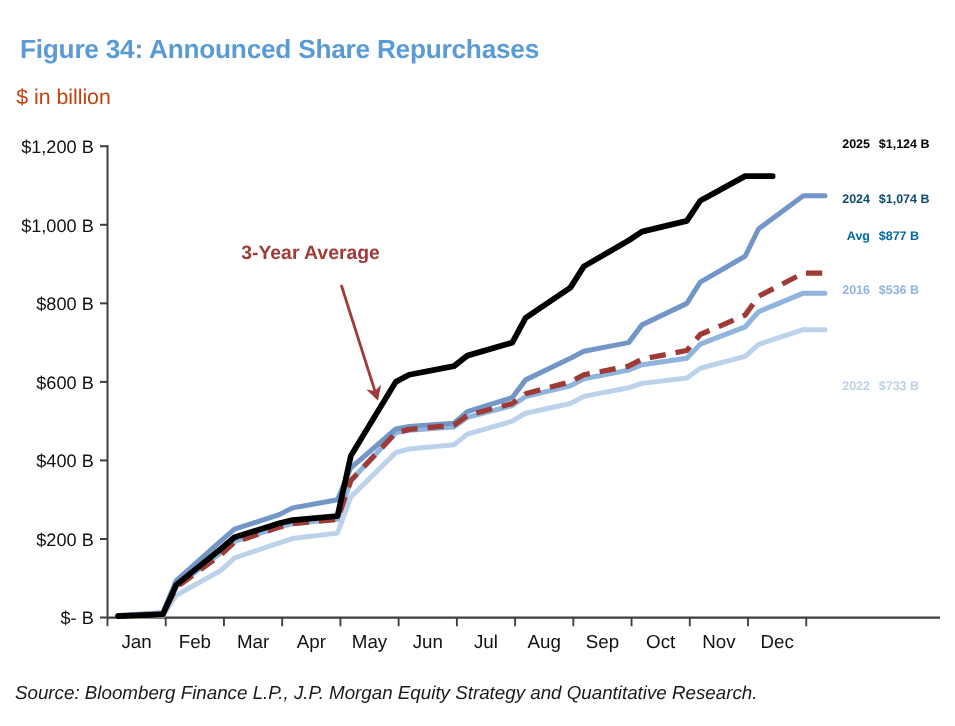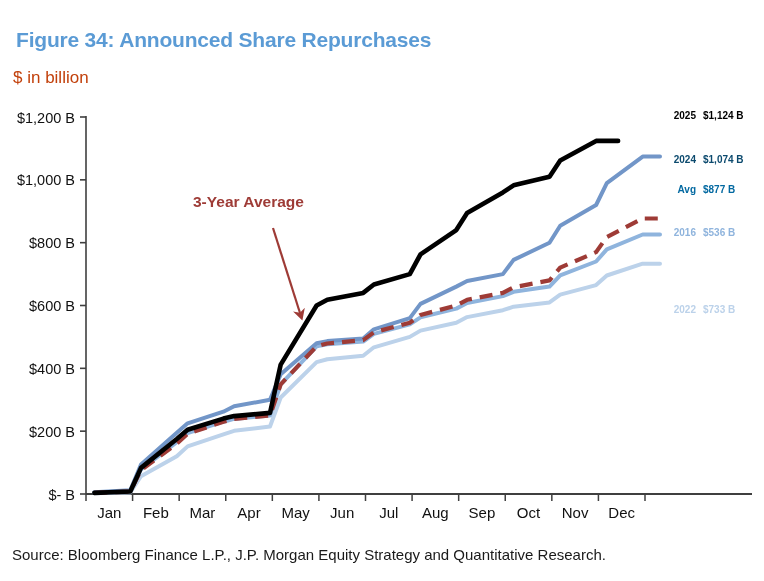--- a/index.html
+++ b/index.html
@@ -39,20 +39,21 @@
     color: #c2410c;
     white-space: nowrap;
   }
   #source-note {
     position: absolute;
     left: 12px;
     top: 546px;
     font-size: 15px;
     color: #1a1a1a;
     white-space: nowrap;
+    font-style: italic;
   }
   #plot-svg {
     position: absolute;
     left: 0;
     top: 0;
   }
   .axis-label-y {
     font-size: 14.5px;
     fill: #111111;
     text-anchor: end;

